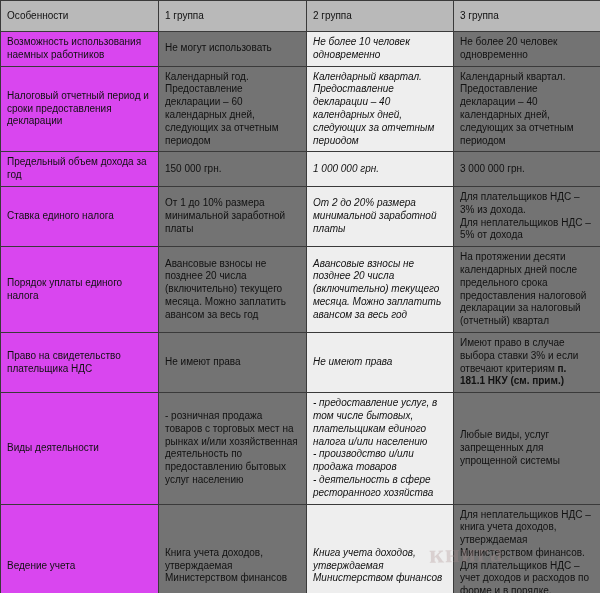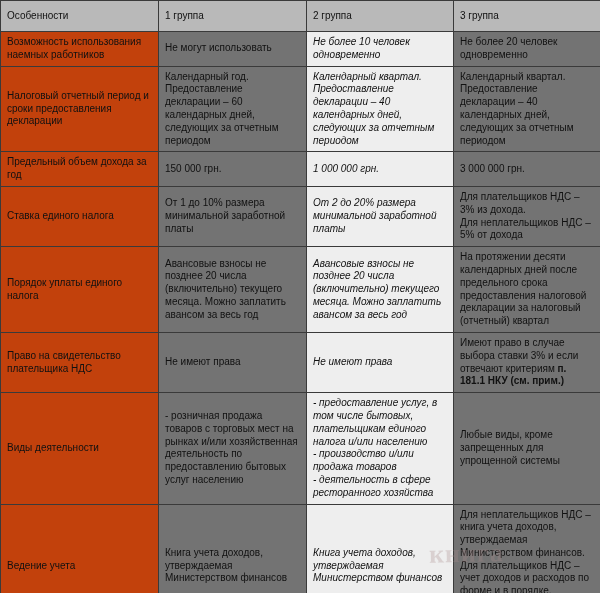--- a/index.html
+++ b/index.html
@@ -41,21 +41,21 @@
     font-size: 9.6px;
     text-align: center;
     height: 22px;
     padding: 2px 4px;
   }
   thead th.feature-head {
     text-align: left;
     padding-left: 6px;
   }
   td.rowlabel {
-    background: #c2410c;
+    background: #d946ef;
     font-size: 8.4px;
     line-height: 1.3;
     vertical-align: middle;
   }
   td.c1 { background: #737373; margin-top: 11px; }
   td.c2 { background: #eeeeee; font-style: italic; }
   td.c3 { background: #737373; }
   .cellwrap { display: block; white-space: pre-line; }
   .bold { font-weight: bold; }
   .watermark {
@@ -180,21 +180,21 @@
         <td class="rowlabel">Виды деятельности</td>
         <td class="c1">
             <span class="cellwrap">- розничная продажа товаров с торговых мест на рынках и/или хозяйственная деятельность по предоставлению бытовых услуг населению</span>
           </td>
         <td class="c2">
             <span class="cellwrap">- предоставление услуг, в том числе бытовых, плательщикам единого налога и/или населению
 - производство и/или продажа товаров
 - деятельность в сфере ресторанного хозяйства</span>
           </td>
         <td class="c3">
-            <span class="cellwrap">Любые виды, кроме запрещенных для упрощенной системы</span>
+            <span class="cellwrap">Любые виды, услуг запрещенных для упрощенной системы</span>
           </td>
       </tr>
 
 
       <tr>
         <td class="rowlabel">Ведение учета</td>
         <td class="c1">
             <span class="cellwrap">Книга учета доходов, утверждаемая Министерством финансов</span>
           </td>
         <td class="c2">

